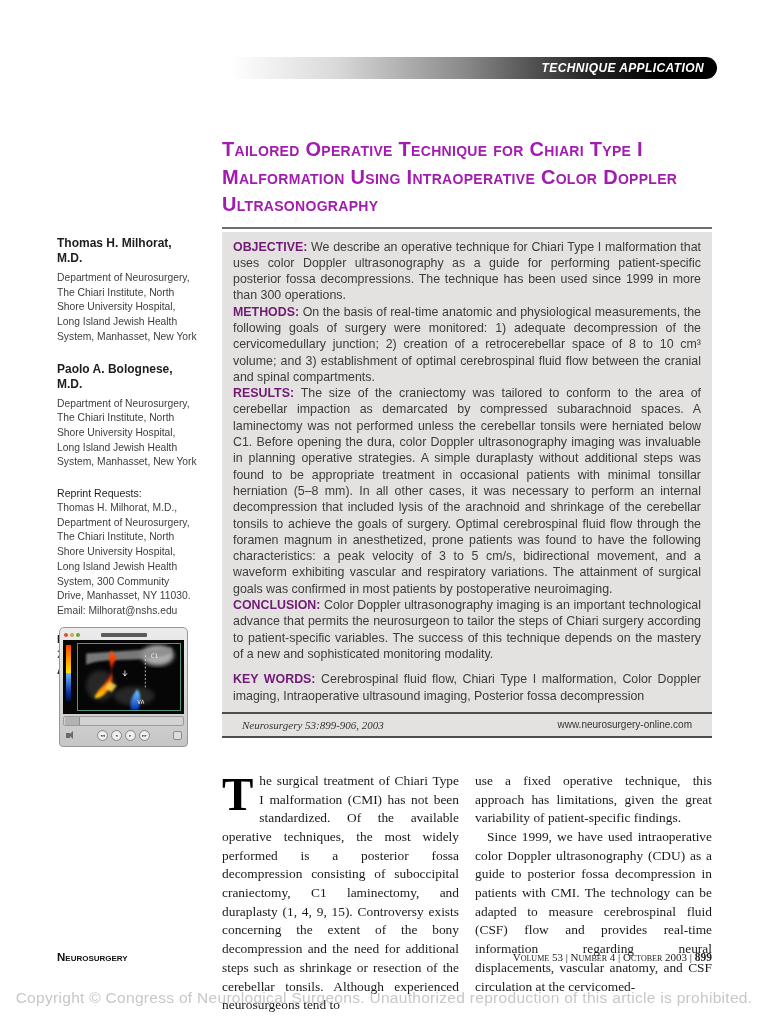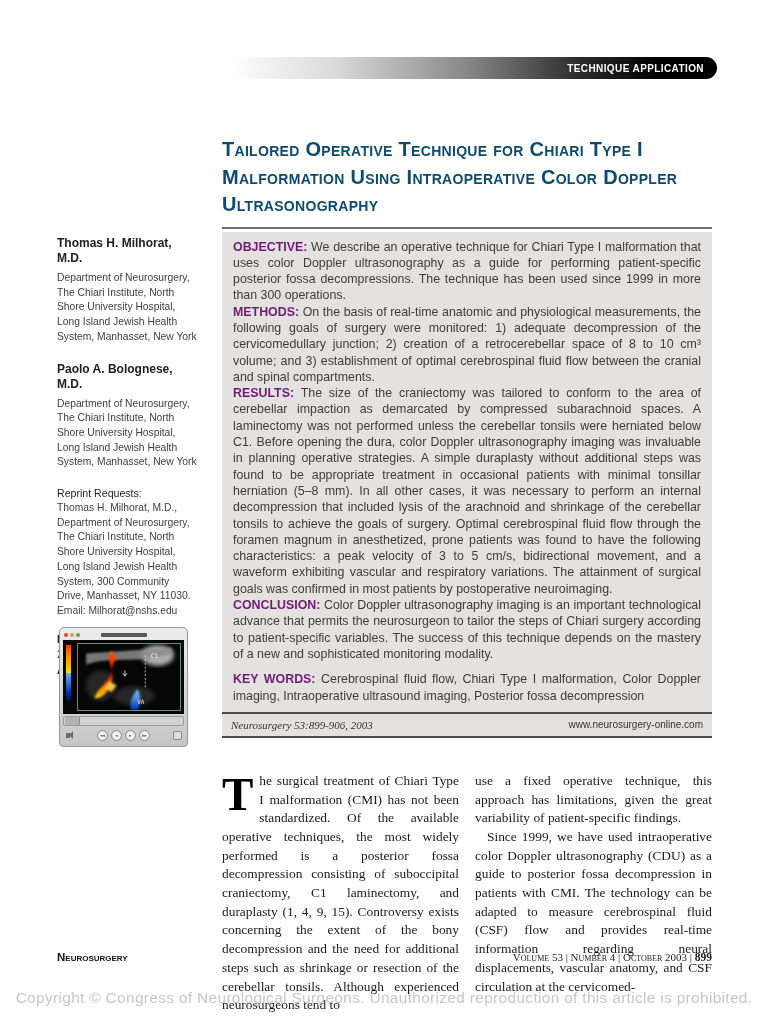--- a/index.html
+++ b/index.html
@@ -4,35 +4,35 @@
 <style>
   html,body{margin:0;padding:0;background:#fff;}
   .page{position:relative;width:768px;height:1024px;background:#ffffff;overflow:hidden;
         font-family:"Liberation Sans",sans-serif;}
 
   
   .banner{position:absolute;left:230px;top:57px;width:487px;height:22px;box-sizing:border-box;
           border-radius:0 11px 11px 0;
           background:linear-gradient(90deg,#ffffff 0%,#d9d9d9 22%,#8a8a8a 48%,#2b2b2b 72%,#000 88%);
           display:flex;align-items:center;justify-content:flex-end;padding-right:13px;}
-  .banner span{color:#fff;font-weight:bold;font-size:10px;letter-spacing:.4px;}
+  .banner span{color:#fff;font-weight:bold;font-size:12px;letter-spacing:.4px;font-style:italic;}
 
   
   .main{position:absolute;left:222px;top:136px;width:490px;}
   .title{margin:0;font-variant:small-caps;font-weight:600;font-size:20px;line-height:27.5px;
-         color:#0c4a6e;letter-spacing:.3px;font-family:"Liberation Sans",sans-serif;}
+         color:#a21caf;letter-spacing:.3px;font-family:"Liberation Sans",sans-serif;}
   .title-rule{border:none;border-bottom:2px solid #6e6e6e;margin:8px 0 3px;}
 
   .abstract{background:#e4e2e0;padding:7px 11px 8px;}
   .abstract p{margin:0;text-align:justify;font-size:12.4px;line-height:16.3px;color:#3c3c3c;}
   .abstract b{color:#701a75;}
   .keywords{margin-top:9px !important;}
 
   .citebar{background:#e4e2e0;border-top:2px solid #4d4d4d;border-bottom:2px solid #4d4d4d;
-           display:flex;justify-content:space-between;align-items:center;padding:5px 9px;}
+           display:flex;justify-content:space-between;align-items:center;padding:5px 20px;}
   .cite{font-family:"Liberation Serif",serif;font-style:italic;font-size:11px;color:#333;}
   .doi,.url{font-size:10px;color:#333;}
 
   .columns{display:flex;gap:16px;margin-top:34px;}
   .col{width:237px;font-family:"Liberation Serif",serif;font-size:13.4px;line-height:18.7px;
        color:#191919;text-align:justify;}
   .col p{margin:0;}
   .dropcap{float:left;font-weight:bold;font-size:47px;line-height:38px;color:#000;
            padding:3px 6px 0 0;font-family:"Liberation Serif",serif;}
   .indent{text-indent:12px;}

